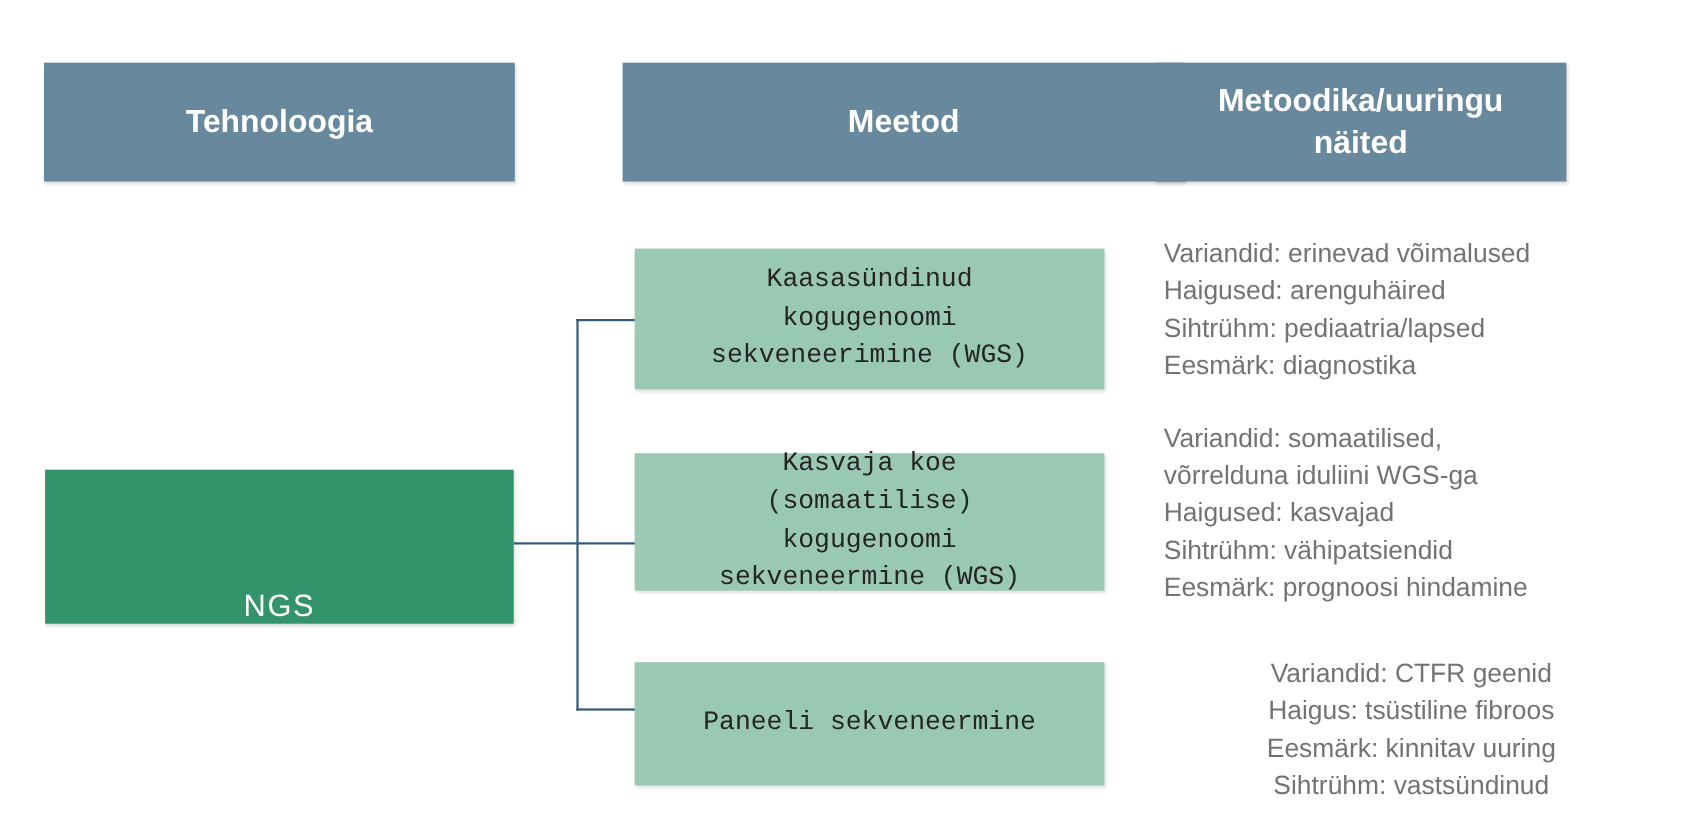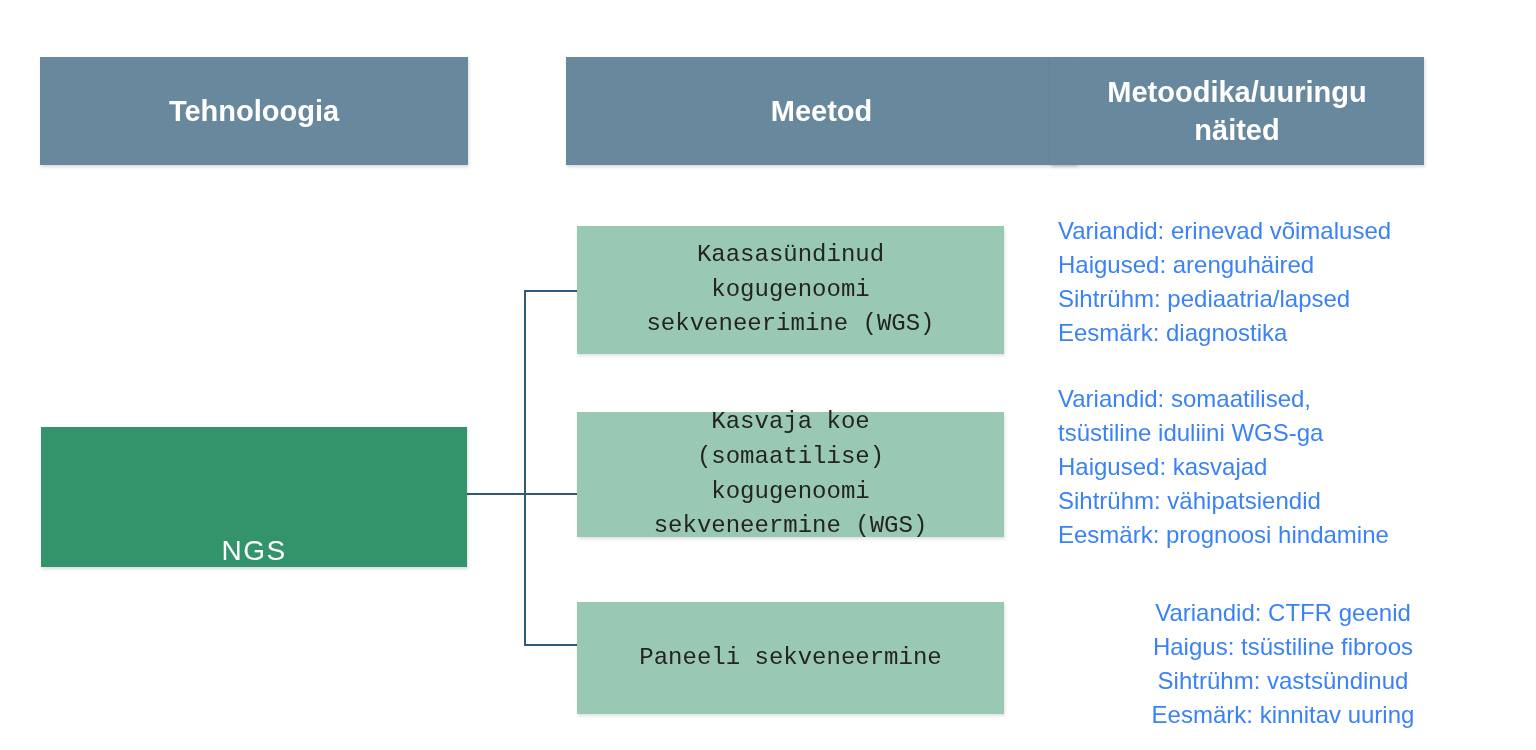--- a/index.html
+++ b/index.html
@@ -64,21 +64,21 @@
     font-family: Liberation Mono, monospace;
   }
   .method-1 { top: 202px; height: 128px; }
   .method-2 { top: 388px; height: 125px; }
   .method-3 { top: 578px; height: 112px; }
 
   .example-block {
     position: absolute;
     left: 1058px;
     width: 450px;
-    color: #3b82f6;
+    color: #737373;
     font-size: 24px;
     line-height: 34px;
   }
   .example-1 { top: 190px; }
   .example-2 { top: 358px; }
   .example-3 { top: 572px; text-align: center; }
 
   .connector {
     position: absolute;
     background: #305a78;
@@ -123,25 +123,25 @@
   </div>
 
   <div class="example-block example-1">
     <div>Variandid: erinevad võimalused</div>
     <div>Haigused: arenguhäired</div>
     <div>Sihtrühm: pediaatria/lapsed</div>
     <div>Eesmärk: diagnostika</div>
   </div>
   <div class="example-block example-2">
     <div>Variandid: somaatilised,</div>
-    <div>tsüstiline iduliini WGS-ga</div>
+    <div>võrrelduna iduliini WGS-ga</div>
     <div>Haigused: kasvajad</div>
     <div>Sihtrühm: vähipatsiendid</div>
     <div>Eesmärk: prognoosi hindamine</div>
   </div>
   <div class="example-block example-3">
     <div>Variandid: CTFR geenid</div>
     <div>Haigus: tsüstiline fibroos</div>
+    <div>Eesmärk: kinnitav uuring</div>
     <div>Sihtrühm: vastsündinud</div>
-    <div>Eesmärk: kinnitav uuring</div>
   </div>
 
 </div>
 
 </body></html>

